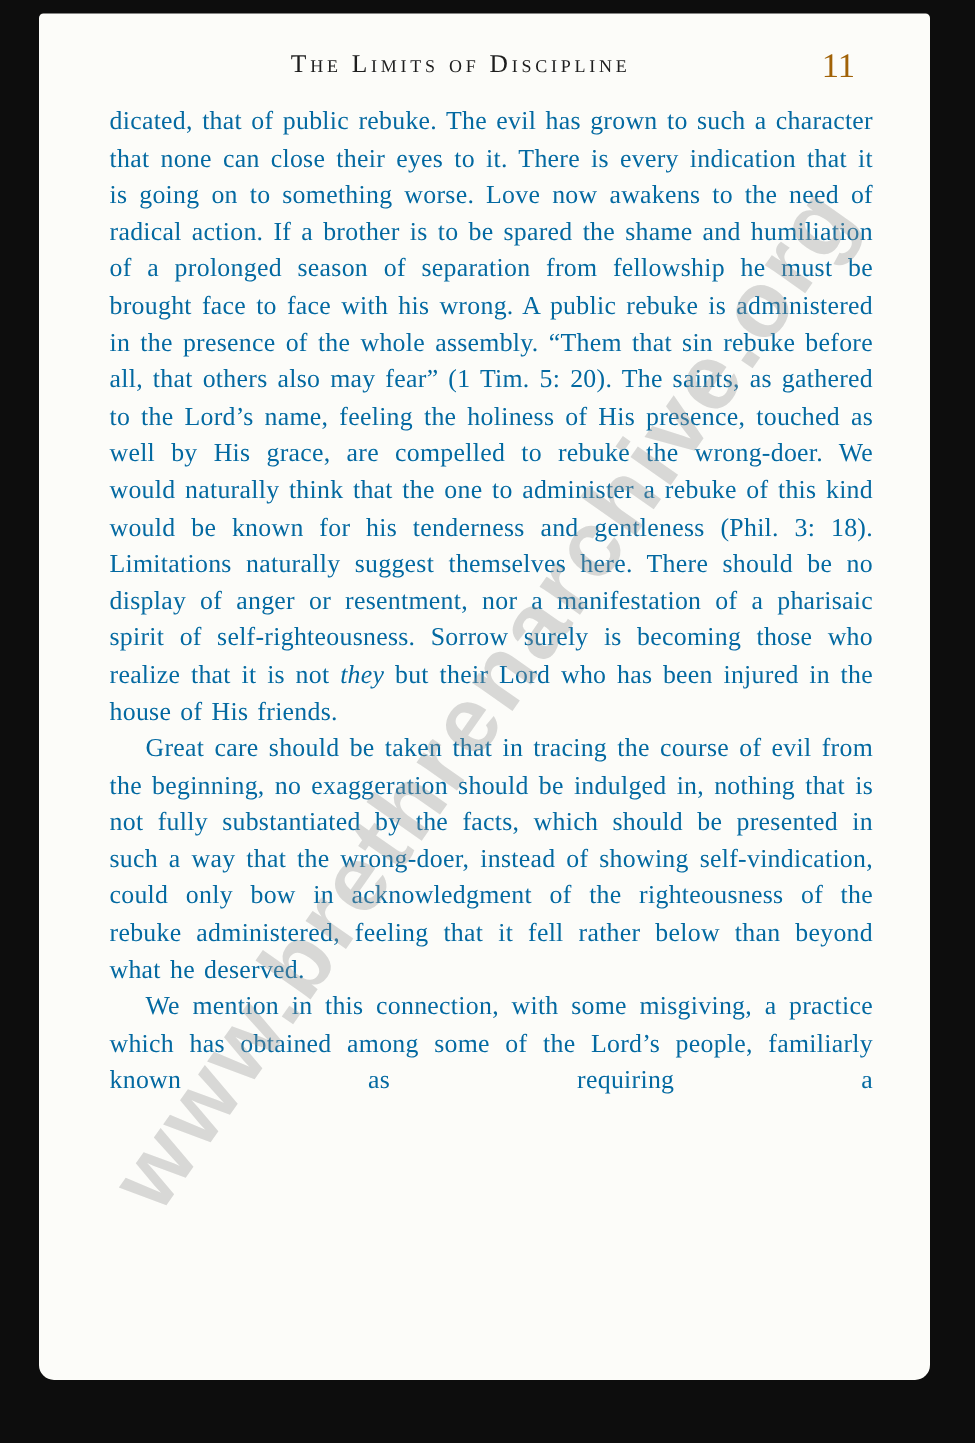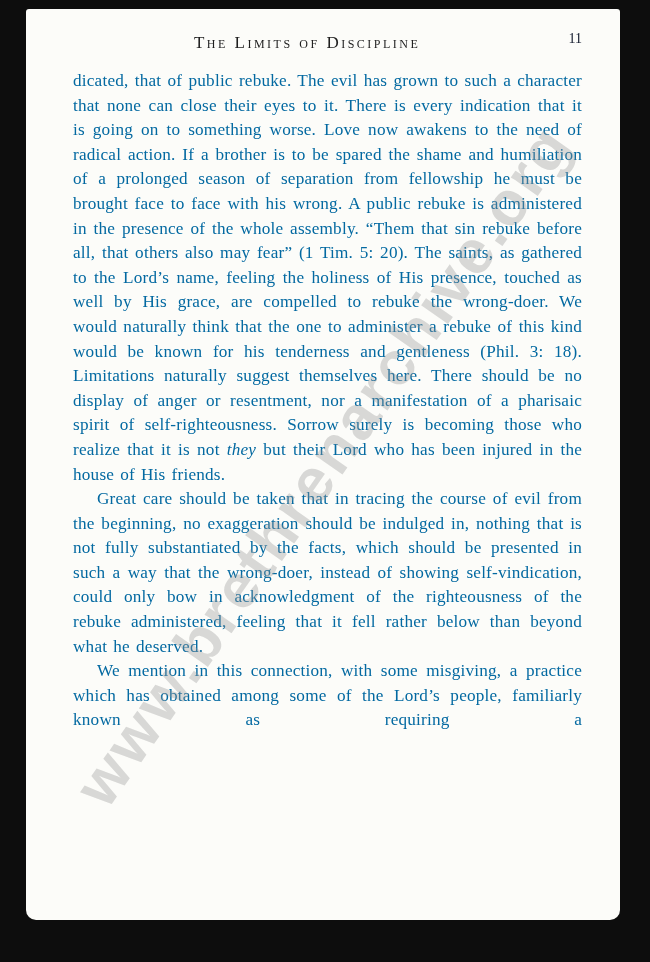--- a/index.html
+++ b/index.html
@@ -43,24 +43,24 @@
     top: 2px;
     transform: translateX(-50%);
     font-variant: small-caps;
     font-size: 17px;
     letter-spacing: 2.5px;
     white-space: nowrap;
     color: #1e1e1e;
   }
   .page-number {
     position: absolute;
-    right: 0;
+    right: 12px;
     top: 0;
-    font-size: 14px;
-    color: #0f172a;
+    font-size: 23px;
+    color: #a16207;
   }
   .body-text p {
     margin: 0;
     text-align: justify;
     font-size: 17.2px;
     line-height: 24.6px;
     letter-spacing: 0.2px;
     word-spacing: 1.6px;
     color: #0369a1;
   }

